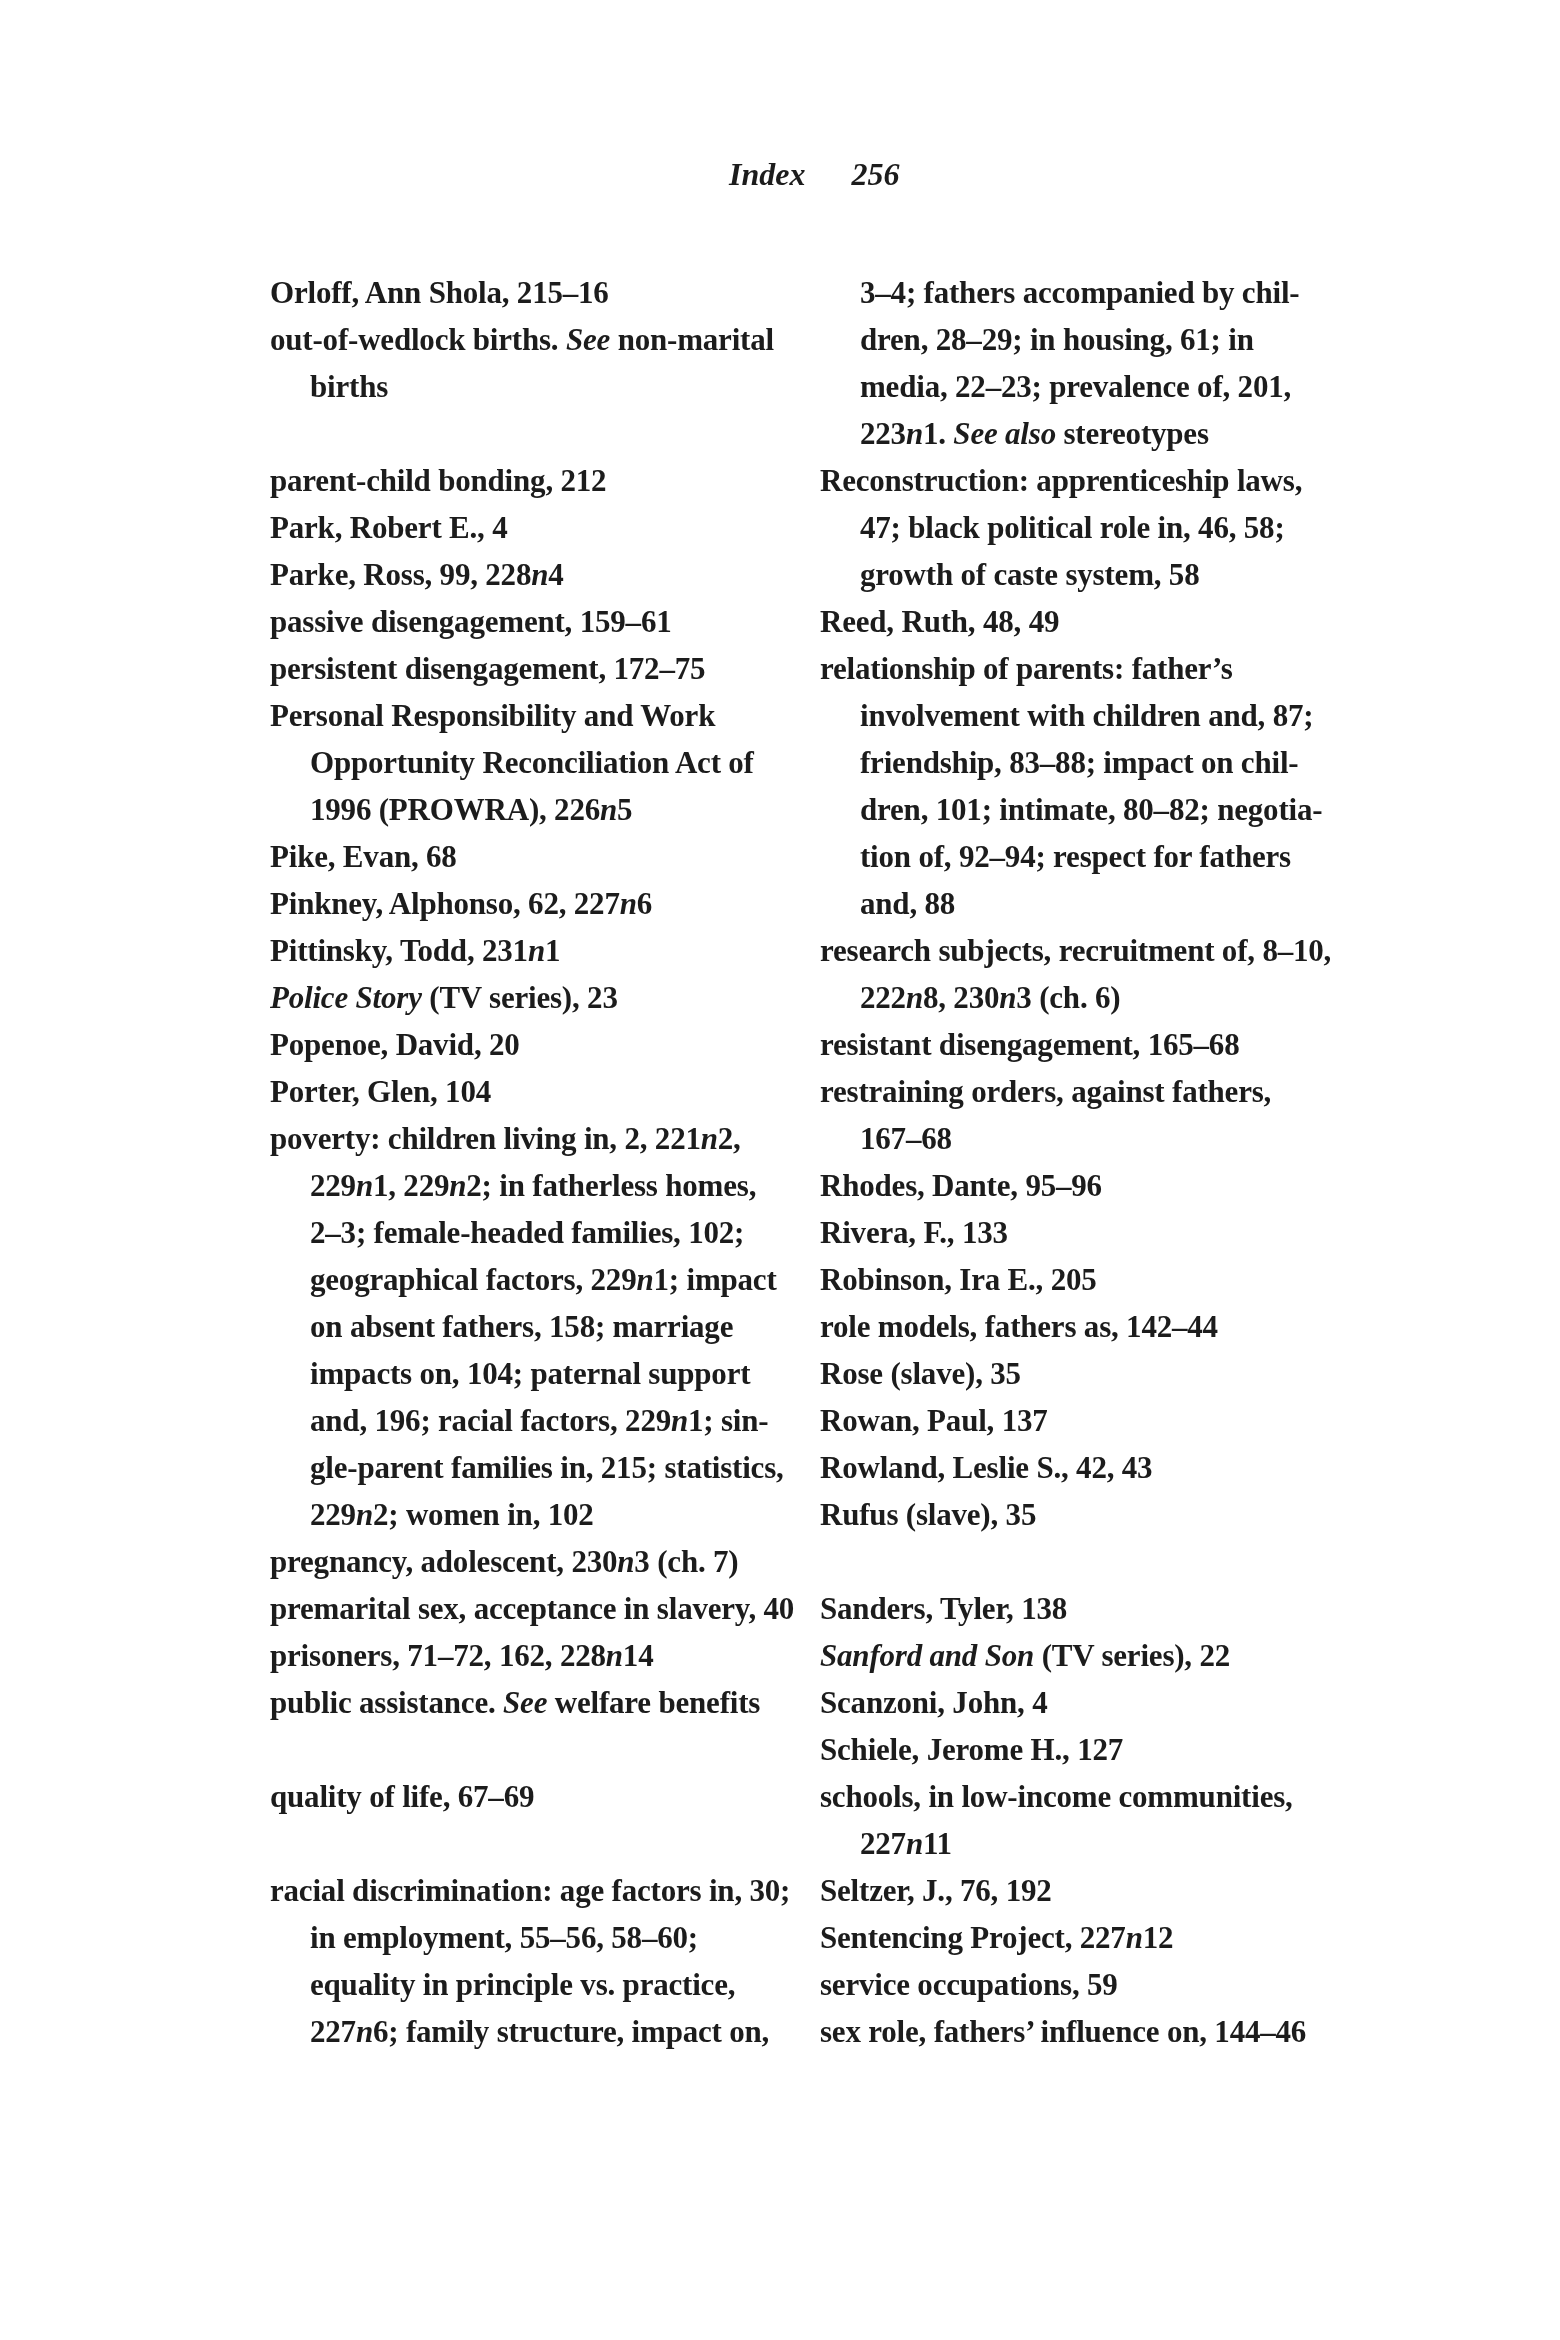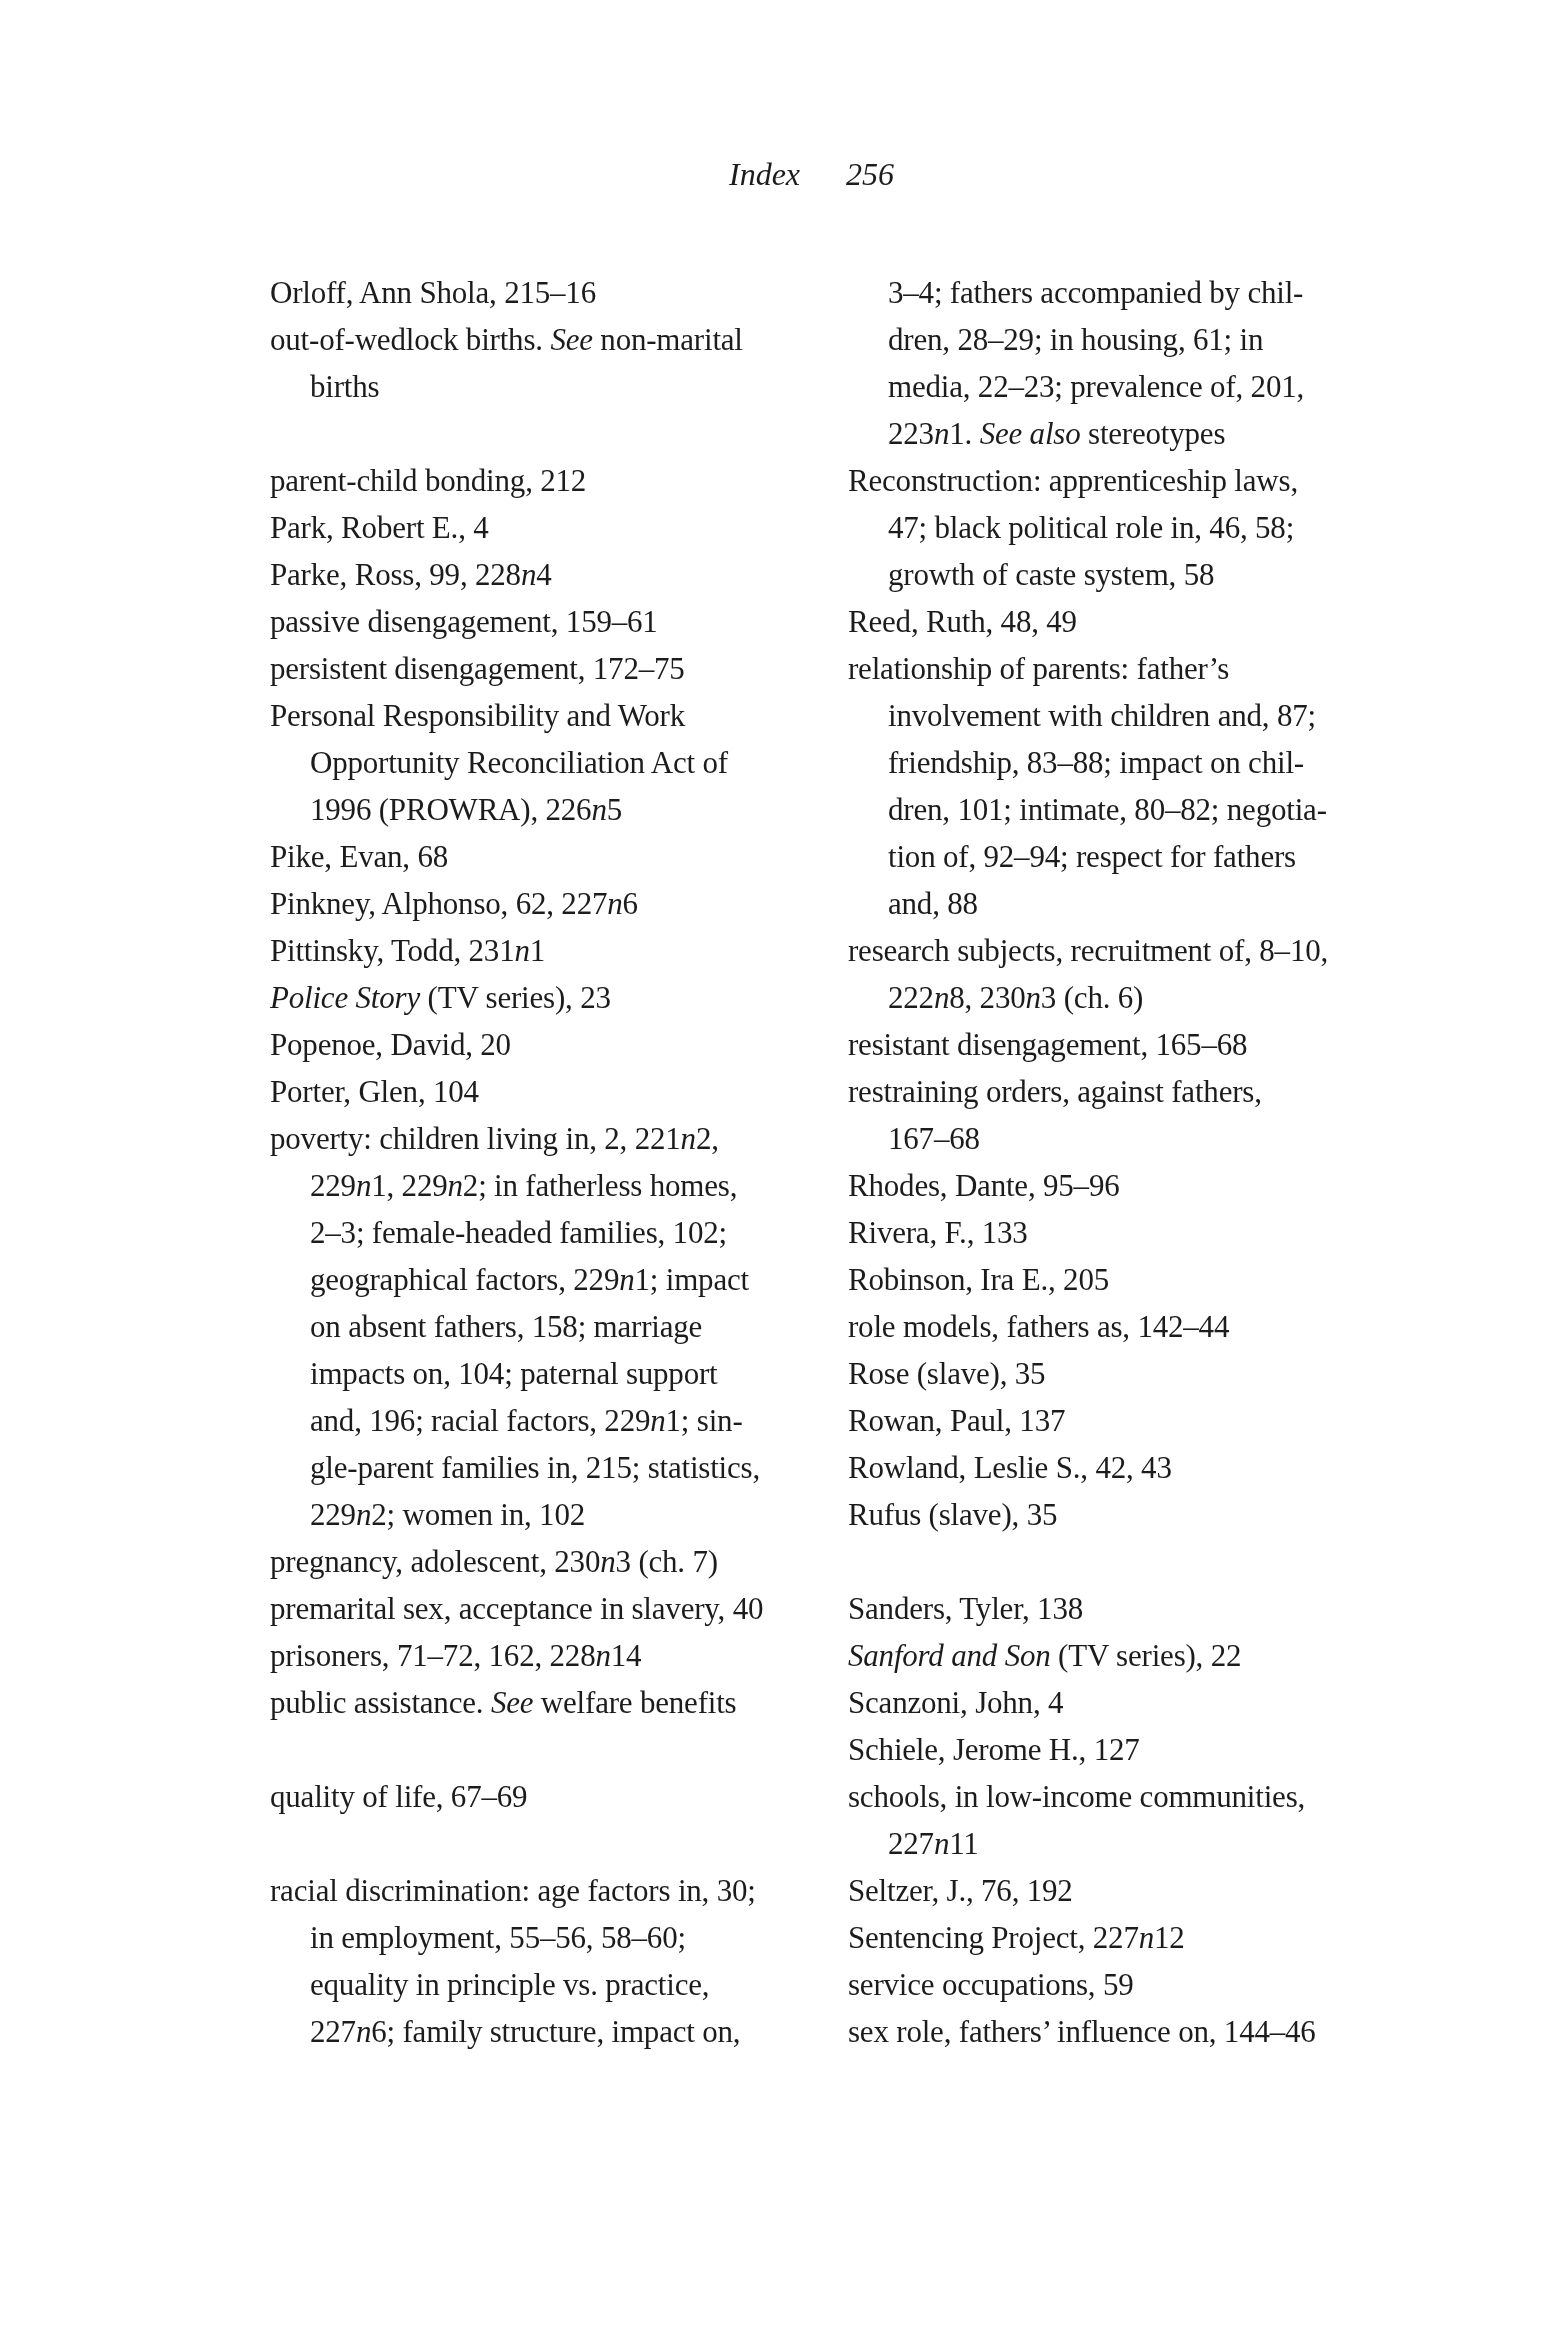--- a/index.html
+++ b/index.html
@@ -8,40 +8,41 @@
     background: #ffffff;
   }
   .page {
     position: relative;
     width: 1561px;
     height: 2341px;
     background: #ffffff;
     font-family: "Liberation Serif", serif;
     color: #1c1c1c;
     overflow: hidden;
+    font-weight: bold;
   }
   .header {
     position: absolute;
     top: 156px;
     left: 729px;
     font-size: 32px;
     font-style: italic;
     display: flex;
     gap: 46px;
     white-space: nowrap;
   }
   .col {
     position: absolute;
     top: 269px;
     font-size: 31px;
     line-height: 47px;
     letter-spacing: -0.2px;
   }
   .col-left  { left: 227px; width: 583px; margin-left: 43px; }
-  .col-right { left: 848px; width: 593px; }
+  .col-right { left: 820px; width: 593px; }
   .line {
     height: 47px;
     white-space: nowrap;
   }
   .line.cont { padding-left: 40px; }
   .it { font-style: italic; }
 </style>
 </head>
 <body>
 

